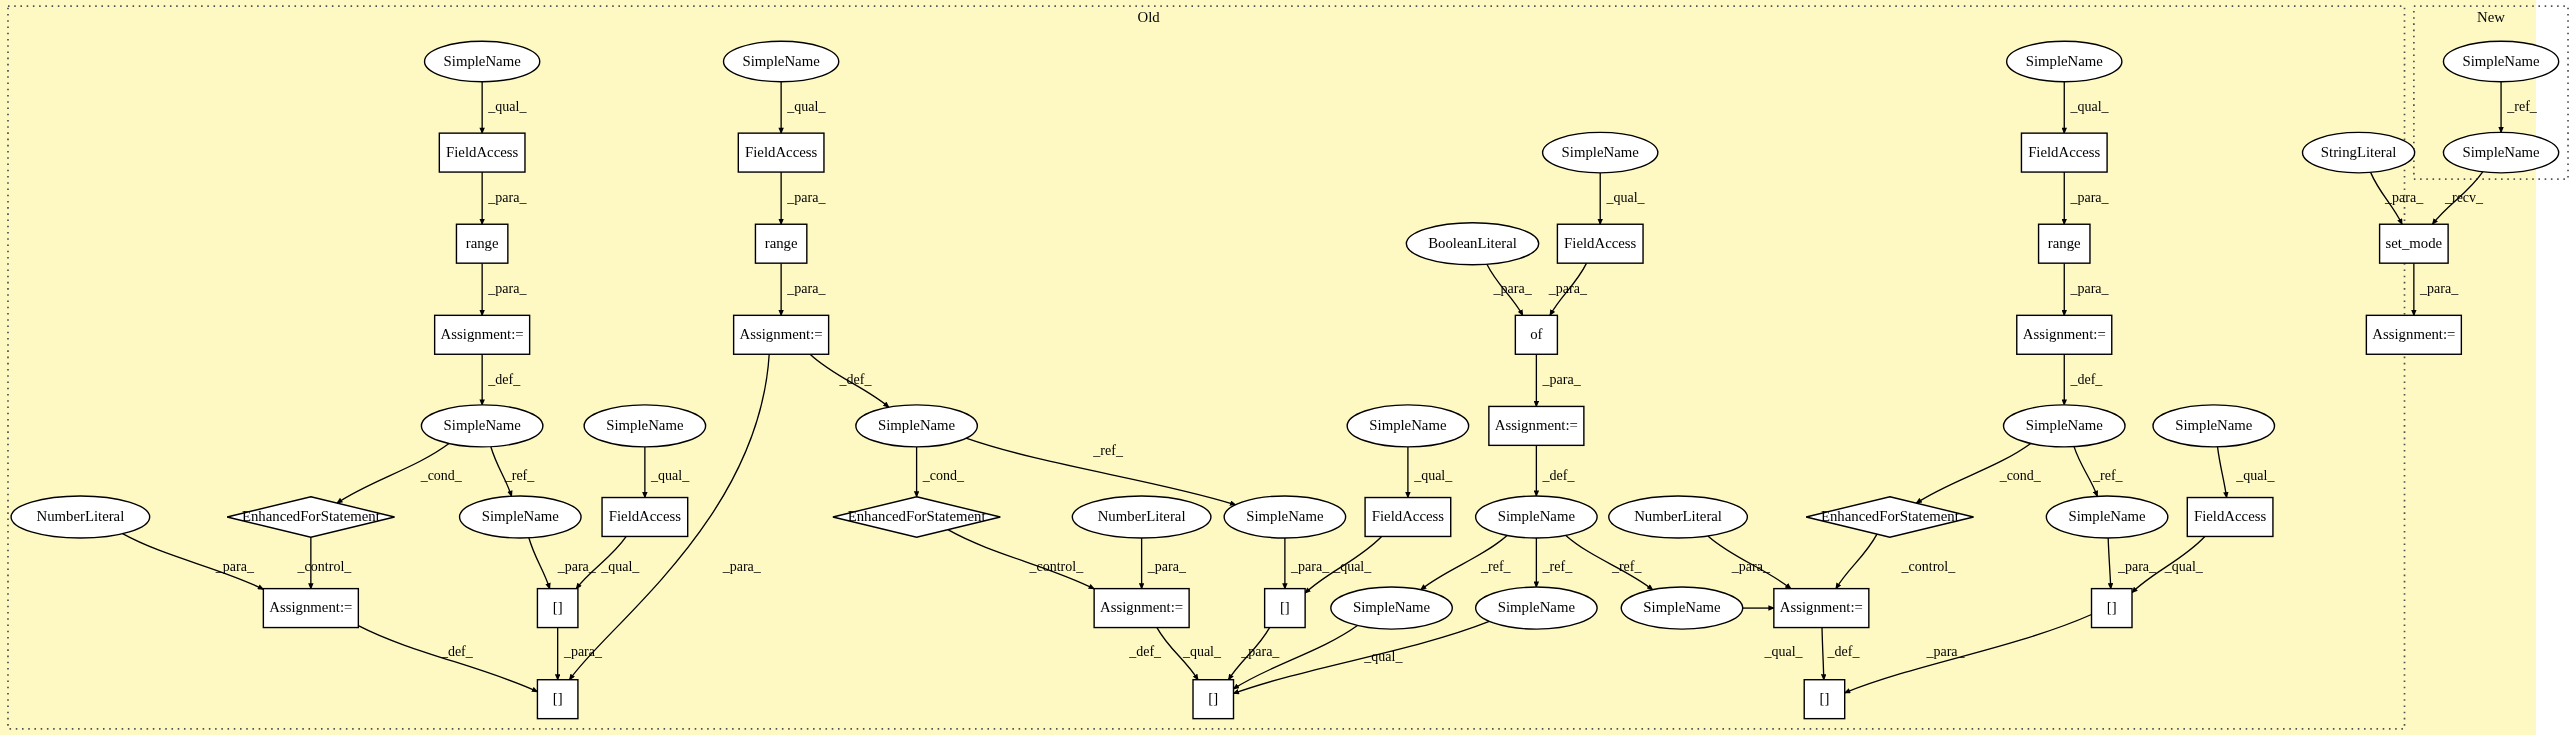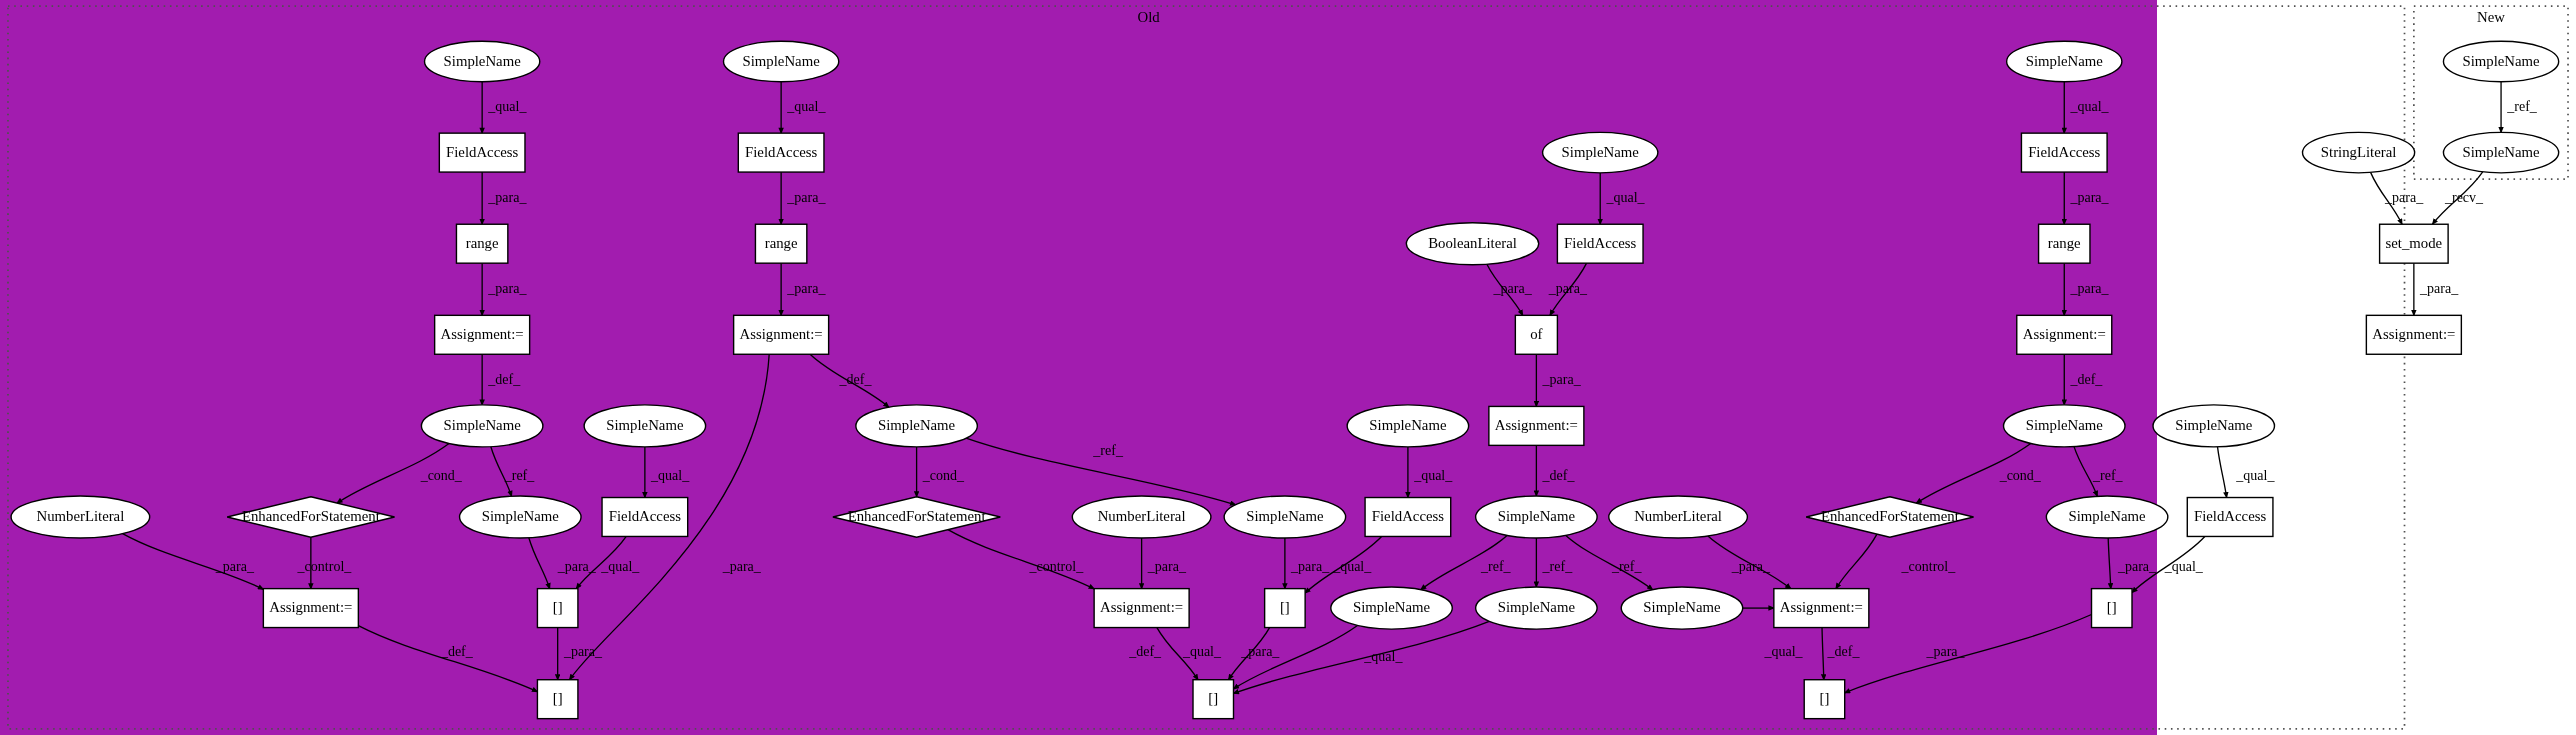--- a/index.html
+++ b/index.html
@@ -2,23 +2,23 @@
 <html style="font-size:12.5px"><head>
 <meta charset="utf-8">
 <style>
   html, body {
     margin: 0;
     padding: 0;
     background: #ffffff;
   }
   #canvas-root {
     position: relative;
-    width: 2157px;
+    width: 2536px;
     height: 735px;
-    background: #a21caf;
+    background: #fef9c3;
     font-family: "Liberation Serif", "DejaVu Serif", serif;
   }
   svg#graph {
     display: block;
     width: 2576px;
     height: 735px;
   }
   .cluster-box {
     fill: none;
     stroke: #505050;

